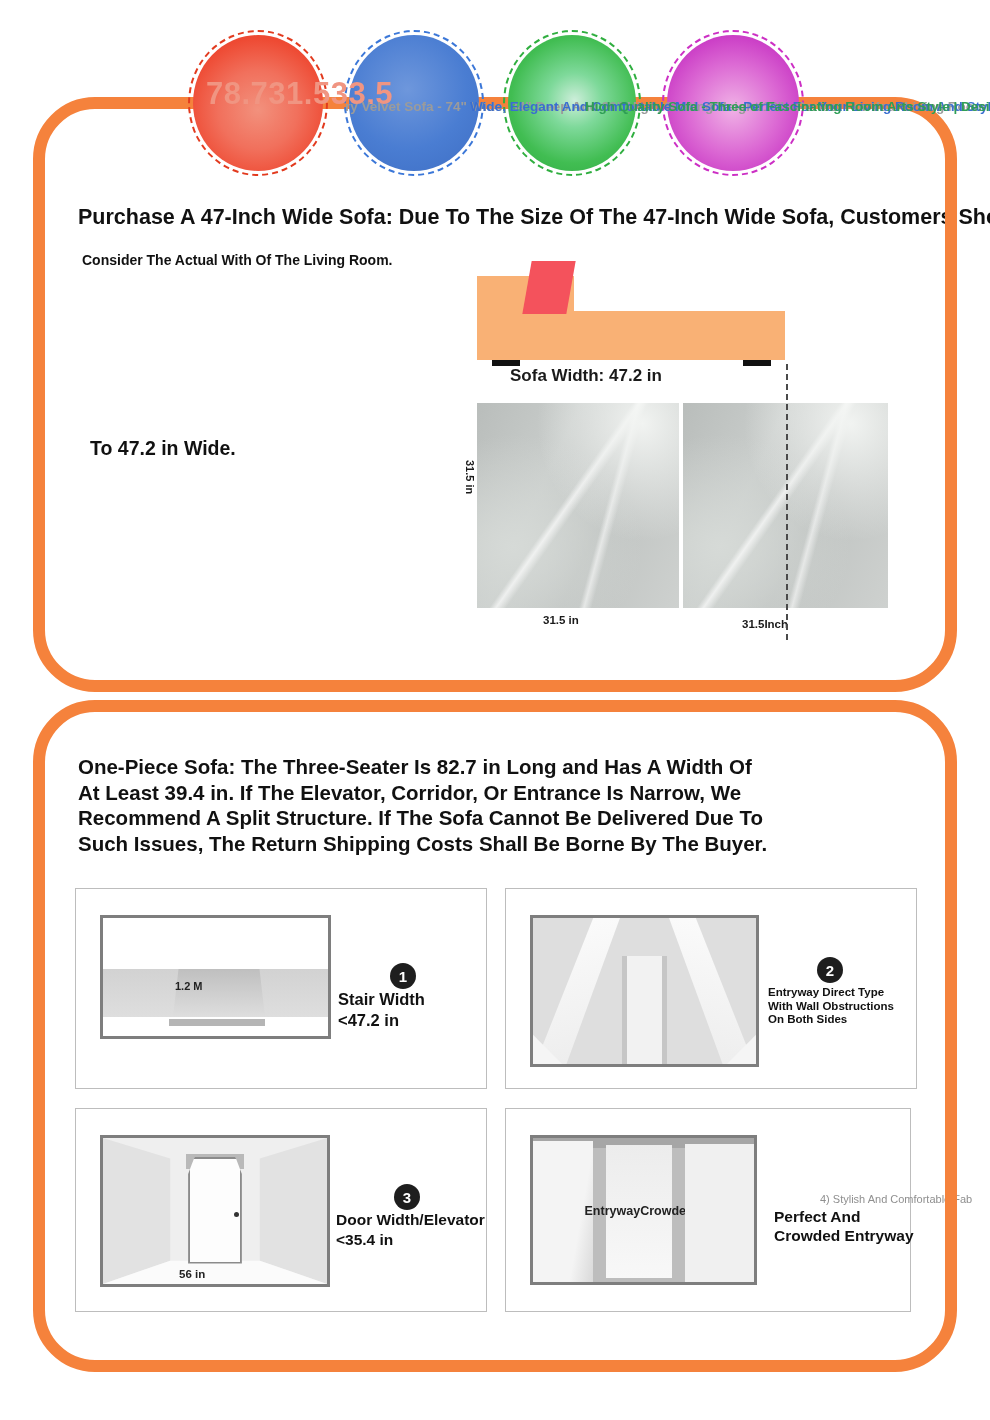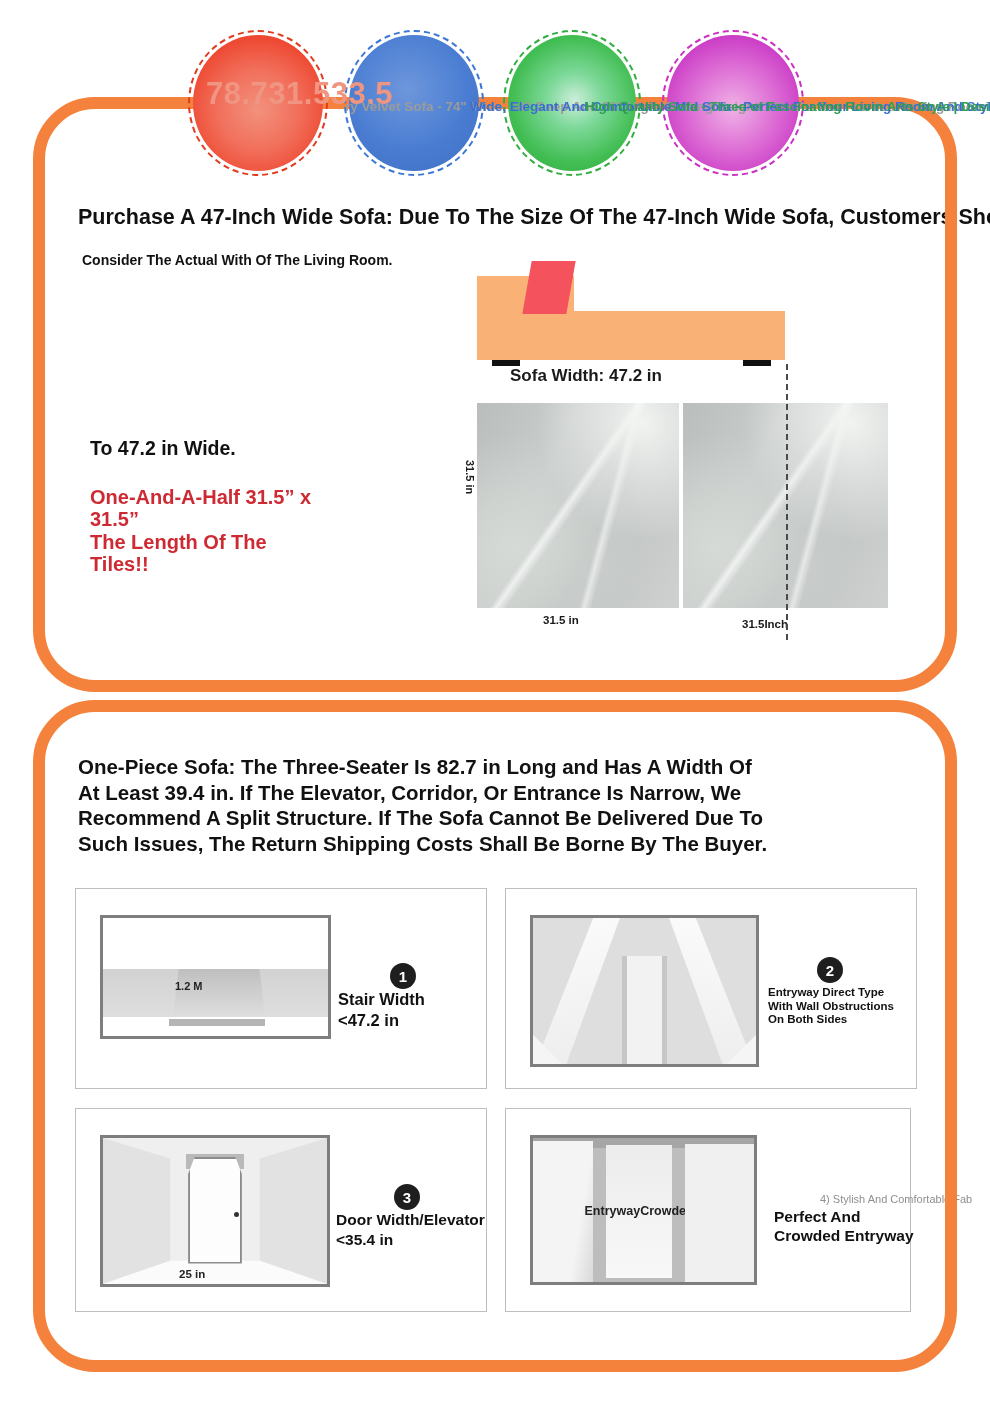--- a/index.html
+++ b/index.html
@@ -153,26 +153,20 @@
   <div class="abs sofa-seat"></div>
   <div class="abs sofa-cushion"></div>
   <div class="abs sofa-foot foot-l"></div>
   <div class="abs sofa-foot foot-r"></div>
   <div class="abs sofa-label">Sofa Width: 47.2 in</div>
   <div class="abs dash-line"></div>
 
   <div class="abs equiv-text">
     <div>To 47.2 in Wide.</div>
   </div>
-  <div class="abs red-note">
-    <div>One-And-A-Half 31.5” x</div>
-    <div>31.5”</div>
-    <div>The Length Of The</div>
-    <div>Tiles!!</div>
-  </div>
 
   <div class="abs tile tile-l"></div>
   <div class="abs tile tile-r"></div>
   <div class="abs tile-side-label">31.5 in</div>
   <div class="abs tile-label tlab-l">31.5 in</div>
   <div class="abs tile-label tlab-r">31.5Inch</div>
 
   <div class="abs s2-heading">
     <div>One-Piece Sofa: The Three-Seater Is 82.7 in Long and Has A Width Of</div>
     <div>At Least 39.4 in. If The Elevator, Corridor, Or Entrance Is Narrow, We</div>
@@ -211,21 +205,21 @@
     <div>On Both Sides</div>
   </div>
 
   <div class="diag d3">
     <div class="d3-wl"></div>
     <div class="d3-wr"></div>
     <div class="d3-floor"></div>
     <div class="d3-lintel"></div>
     <div class="d3-door"></div>
     <div class="d3-handle"></div>
-    <div class="d3-label">25 in</div>
+    <div class="d3-label">56 in</div>
   </div>
   <div class="badge b3">3</div>
   <div class="p-text p3-text">
     <div>Door Width/Elevator</div>
     <div>&lt;35.4 in</div>
   </div>
 
   <div class="diag d4">
     <div class="d4-top"></div>
     <div class="d4-bl"></div>

